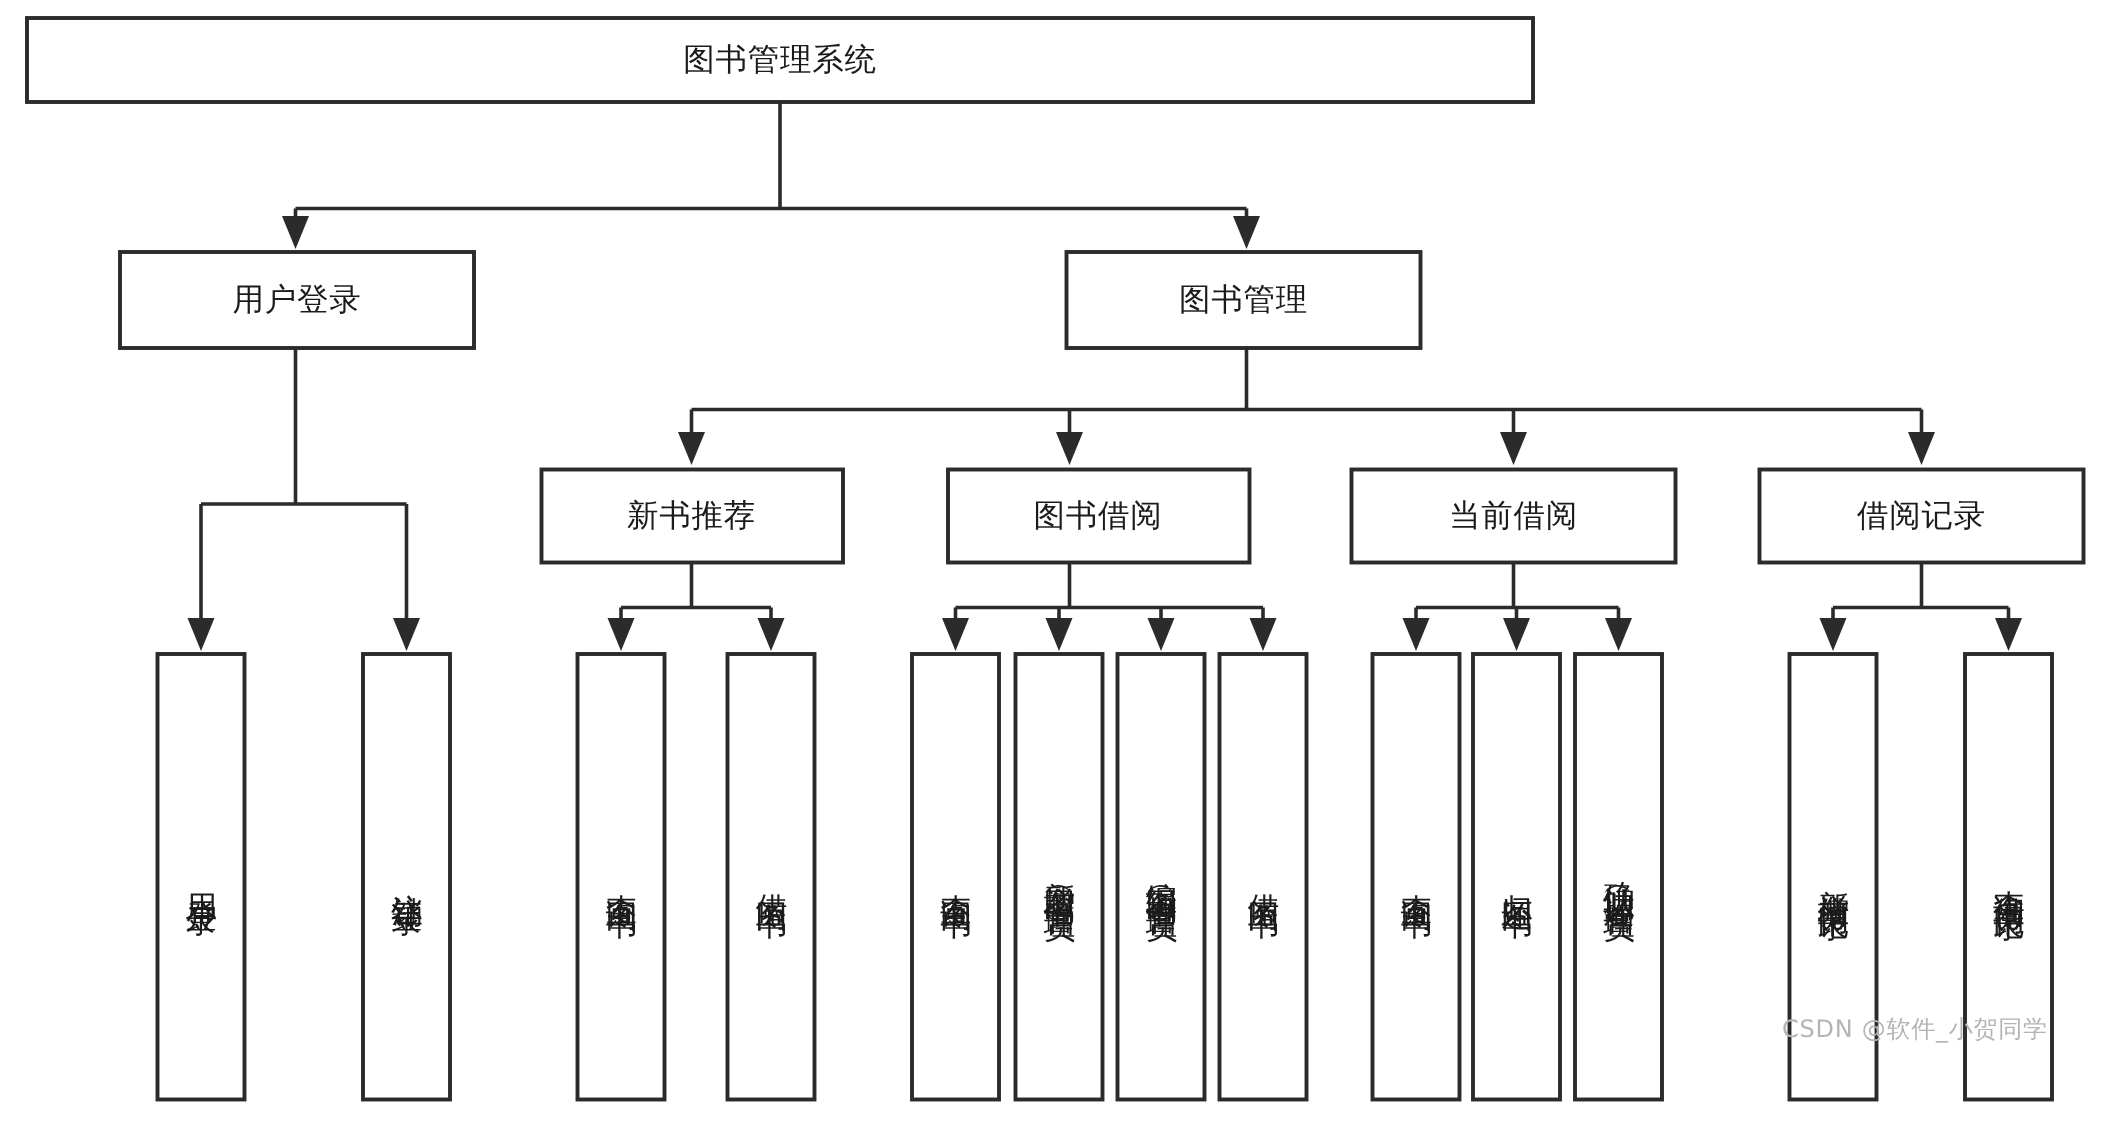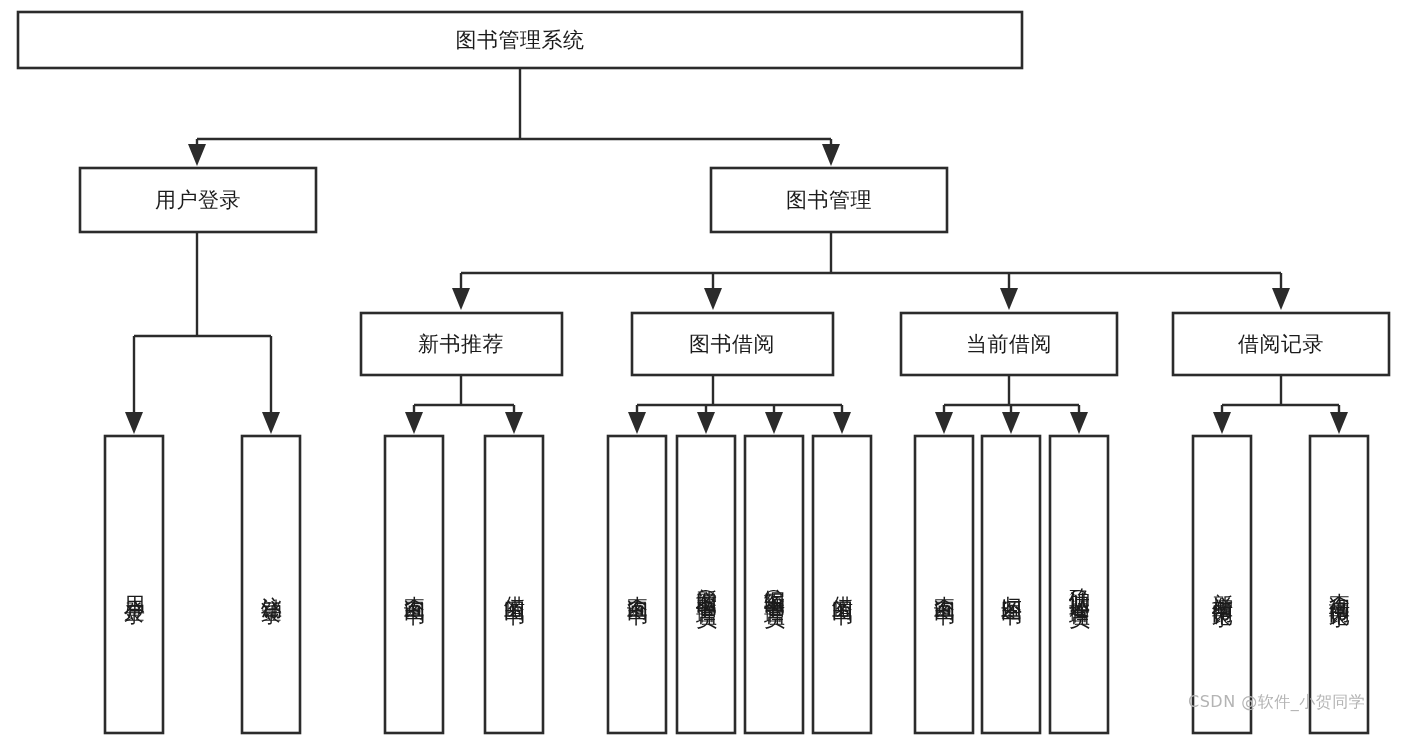--- a/index.html
+++ b/index.html
@@ -255,15 +255,15 @@
   <div class="leaf-label-v" style="left:745px; top:436px; width:58px; height:297px;">编辑图书（管理员）</div>
   <div class="leaf-label-v" style="left:813px; top:436px; width:58px; height:297px;">借阅图书</div>
 
   <div class="leaf-label-v" style="left:915px; top:436px; width:58px; height:297px;">查询图书</div>
   <div class="leaf-label-v" style="left:982px; top:436px; width:58px; height:297px;">归还图书</div>
   <div class="leaf-label-v" style="left:1050px; top:436px; width:58px; height:297px;">确认归还（管理员）</div>
 
   <div class="leaf-label-v" style="left:1193px; top:436px; width:58px; height:297px;">新增借阅记录</div>
   <div class="leaf-label-v" style="left:1310px; top:436px; width:58px; height:297px;">查询借阅记录</div>
 
-  <div class="watermark" style="left:1188px; top:692px;">CSDN @软件_小贺同学</div>
+  <div class="watermark" style="left:1188px; top:676px;">CSDN @软件_小贺同学</div>
 
 </div>
 
 </body></html>

